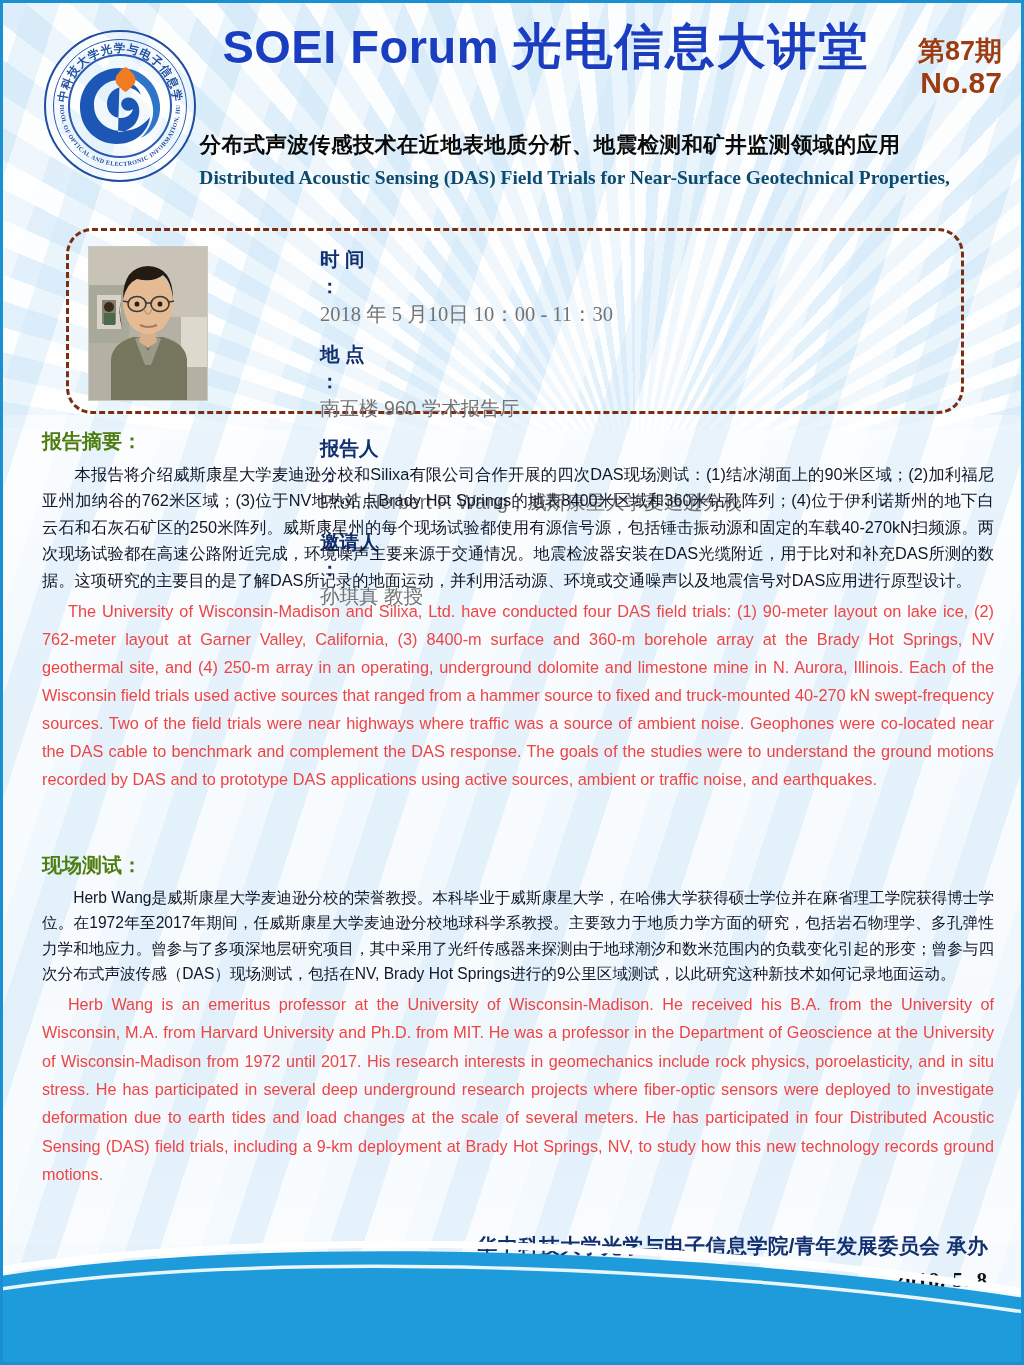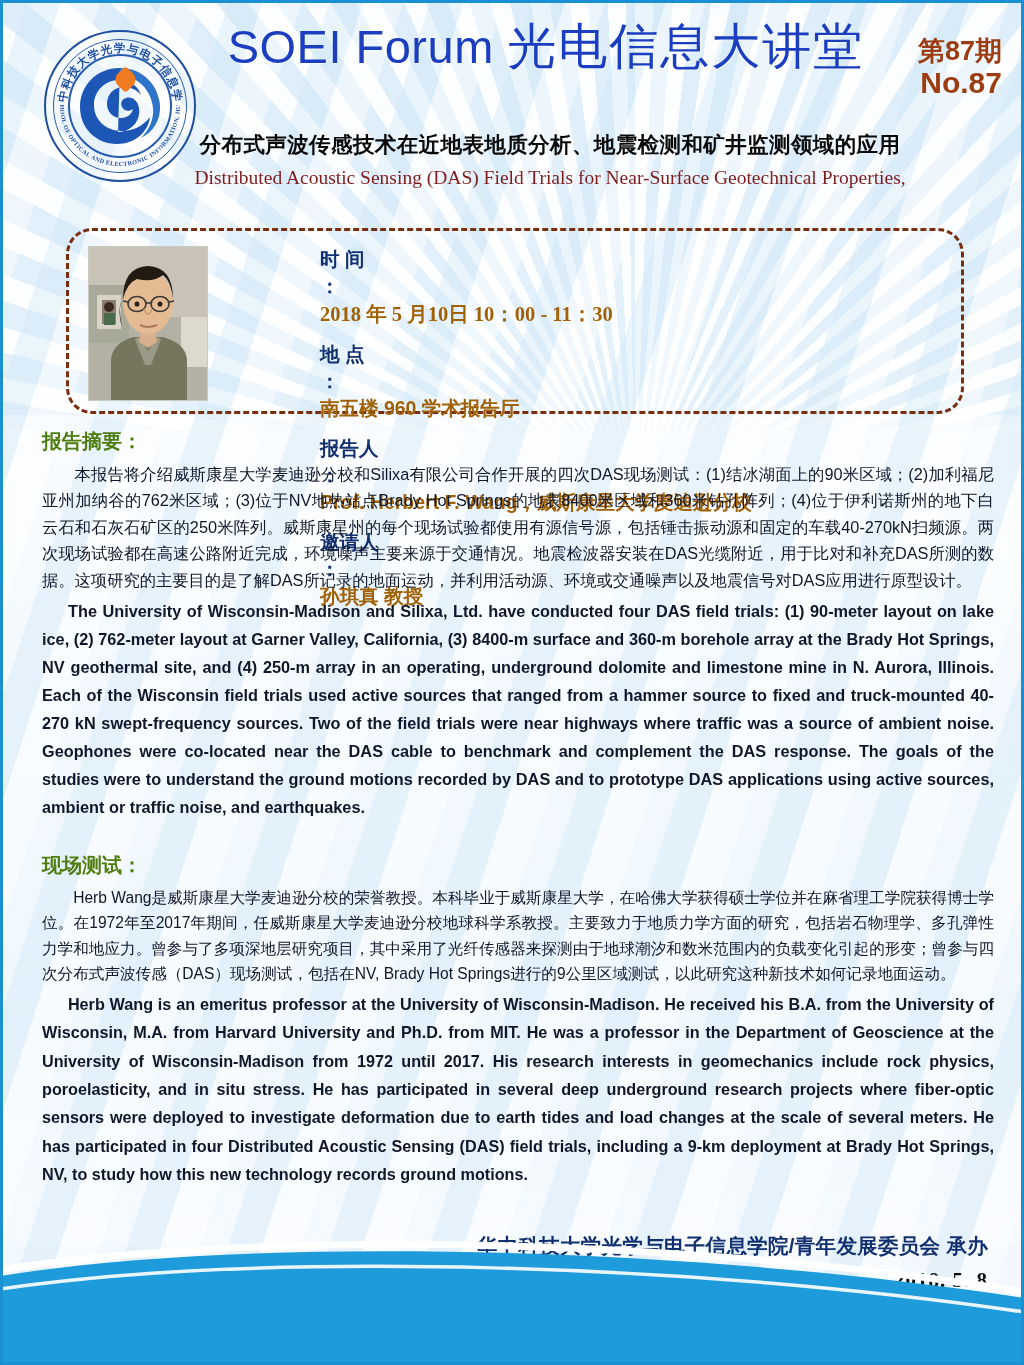--- a/index.html
+++ b/index.html
@@ -84,40 +84,40 @@
     position:absolute;left:72px;top:40px;width:19px;height:19px;
     background:#f07b20;
     transform:rotate(45deg);
     border-radius:3px 8px 3px 8px;
   }
 
   #titleblock{
     position:absolute;left:196px;top:20px;width:700px;text-align:center;
   }
   #maintitle{
-    font-size:47px;font-weight:normal;color:#1b3ec0;
+    font-size:47px;font-weight:bold;color:#1b3ec0;
     letter-spacing:.5px;line-height:1.08;white-space:nowrap;
     text-shadow:1px 1px 0 rgba(255,255,255,.6);
   }
   #maintitle .cn{font-size:49px;letter-spacing:2px;}
   #issue{
     position:absolute;right:22px;top:36px;width:130px;text-align:right;
     color:#9c3c12;font-weight:bold;line-height:1.12;
     text-shadow:1px 1px 0 rgba(255,255,255,.55);
   }
   #issue .l1{font-size:27px;letter-spacing:0px;}
   #issue .l2{font-size:30px;}
   #subtitle-cn{
     position:absolute;left:150px;top:130px;width:800px;text-align:center;
     font-size:21.5px;font-weight:bold;color:#0a0a0a;letter-spacing:.4px;
   }
   #subtitle-en{
-    position:absolute;left:150px;top:163px;width:800px;text-align:center;
+    position:absolute;left:150px;top:163px;width:800px;text-align:right;
     font-family:"Liberation Serif","DejaVu Serif",serif;
-    font-size:19.5px;font-weight:normal;color:#7f1d1d;line-height:1.55;
+    font-size:19.5px;font-weight:bold;color:#0c4a6e;line-height:1.55;
   }
 
   
   #infobox{
     position:absolute;left:66px;top:228px;width:898px;height:186px;
     border:3px dashed #7a2e10;border-radius:26px;
     box-sizing:border-box;
   }
   #photo{
     position:absolute;left:88px;top:246px;width:118px;height:153px;
@@ -128,40 +128,40 @@
     position:absolute;left:320px;top:246px;width:640px;
     font-size:19.5px;color:#12306f;
   }
   .inforow{display:flex;align-items:baseline;margin-bottom:13px;flex-direction:column;}
   .infolabel{
     width:96px;flex:none;font-weight:bold;color:#12306f;
     font-size:19.5px;letter-spacing:0px;
   }
   .infocolon{flex:none;width:14px;font-weight:bold;color:#12306f;}
   .infoval{
-    font-weight:bold;color:#a16207;font-size:19.5px;
+    font-weight:normal;color:#737373;font-size:19.5px;
   }
   .infoval.serif{font-family:"Liberation Serif","DejaVu Serif",serif;font-size:20.5px;}
 
   
   .sec-head{
     font-size:20px;font-weight:bold;color:#4d7c0f;
     margin:0 0 4px 0;
   }
   #abstract{position:absolute;left:42px;top:428px;width:952px;}
   #bio{position:absolute;left:42px;top:852px;width:952px;}
 
   .p-cn{
     font-size:16.3px;color:#0f172a;line-height:1.62;
     text-align:justify;text-justify:inter-ideograph;
     text-indent:2em;margin:6px 0 4px 0;
   }
   .p-en{
-    font-size:16.3px;color:#0f172a;line-height:1.72;
-    text-align:justify;margin:2px 0 0 0;text-indent:1.6em;font-weight:bold;
+    font-size:16.3px;color:#ef4444;line-height:1.72;
+    text-align:justify;margin:2px 0 0 0;text-indent:1.6em;
   }
   #bio .p-cn{font-size:15.6px;line-height:1.62;}
   #bio .p-en{font-size:16.2px;line-height:1.75;}
 
   
   #footer-text{
     position:absolute;right:36px;top:1232px;text-align:right;
   }
   #host{
     font-size:20.5px;font-weight:bold;color:#12306f;letter-spacing:.3px;

